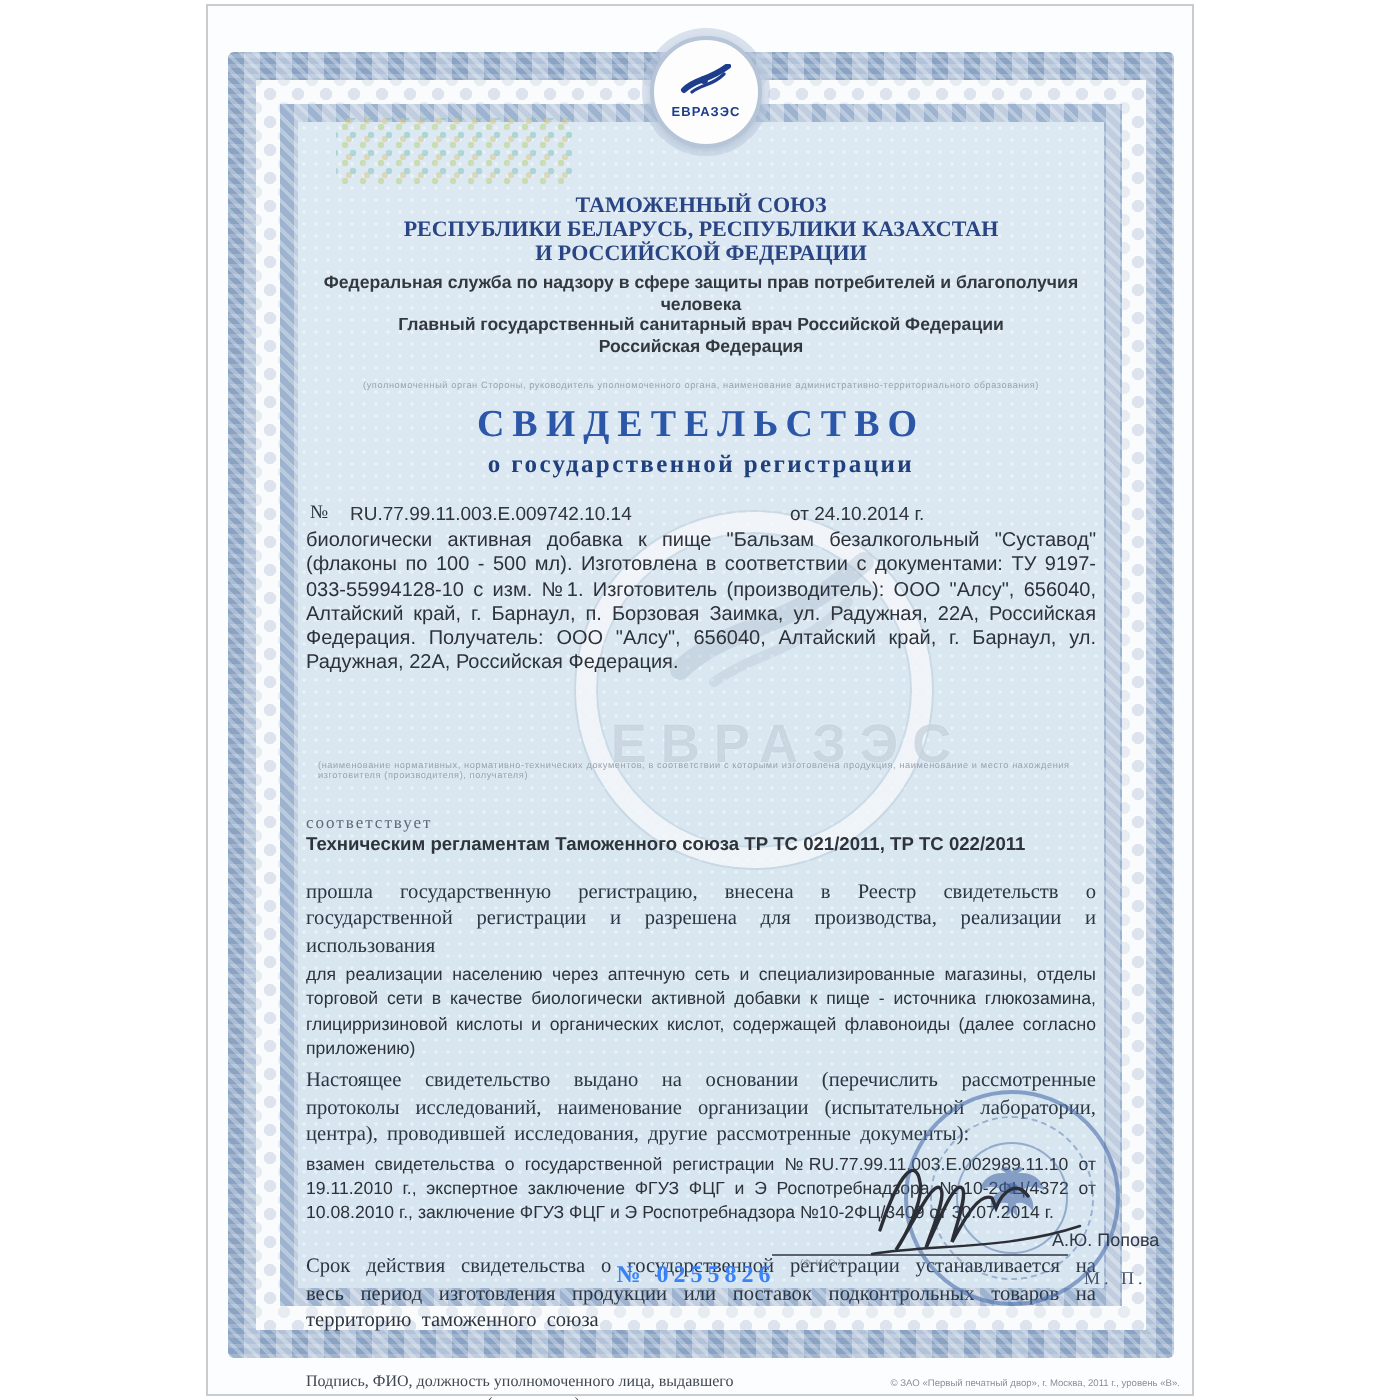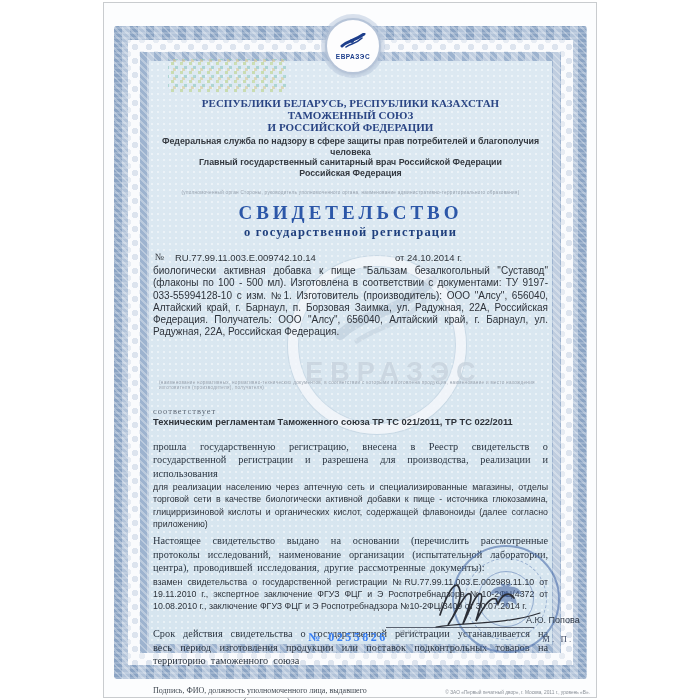--- a/index.html
+++ b/index.html
@@ -127,22 +127,22 @@
     <div class="wm-swoosh">
       <svg width="110" height="70" viewBox="0 0 110 70">
         <path d="M8 60 C35 35 55 45 100 6" stroke="rgba(150,168,188,.55)" stroke-width="10" fill="none" stroke-linecap="round"></path>
         <path d="M25 66 C48 50 66 52 92 26" stroke="rgba(150,168,188,.4)" stroke-width="5" fill="none" stroke-linecap="round"></path>
       </svg>
     </div>
     <div class="wm-text">ЕВРАЗЭС</div>
 
     <div class="content">
       <div class="union">
+        <div>ТАМОЖЕННЫЙ СОЮЗ</div>
         <div>РЕСПУБЛИКИ БЕЛАРУСЬ, РЕСПУБЛИКИ КАЗАХСТАН</div>
-        <div>ТАМОЖЕННЫЙ СОЮЗ</div>
         <div>И РОССИЙСКОЙ ФЕДЕРАЦИИ</div>
       </div>
       <div class="agency">
         <div>Федеральная служба по надзору в сфере защиты прав потребителей и благополучия человека</div>
         <div>Главный государственный санитарный врач Российской Федерации</div>
         <div>Российская Федерация</div>
       </div>
       <div class="micro micro1">(уполномоченный орган Стороны, руководитель уполномоченного органа, наименование административно-территориального образования)</div>
 
       <div class="title">СВИДЕТЕЛЬСТВО</div>

